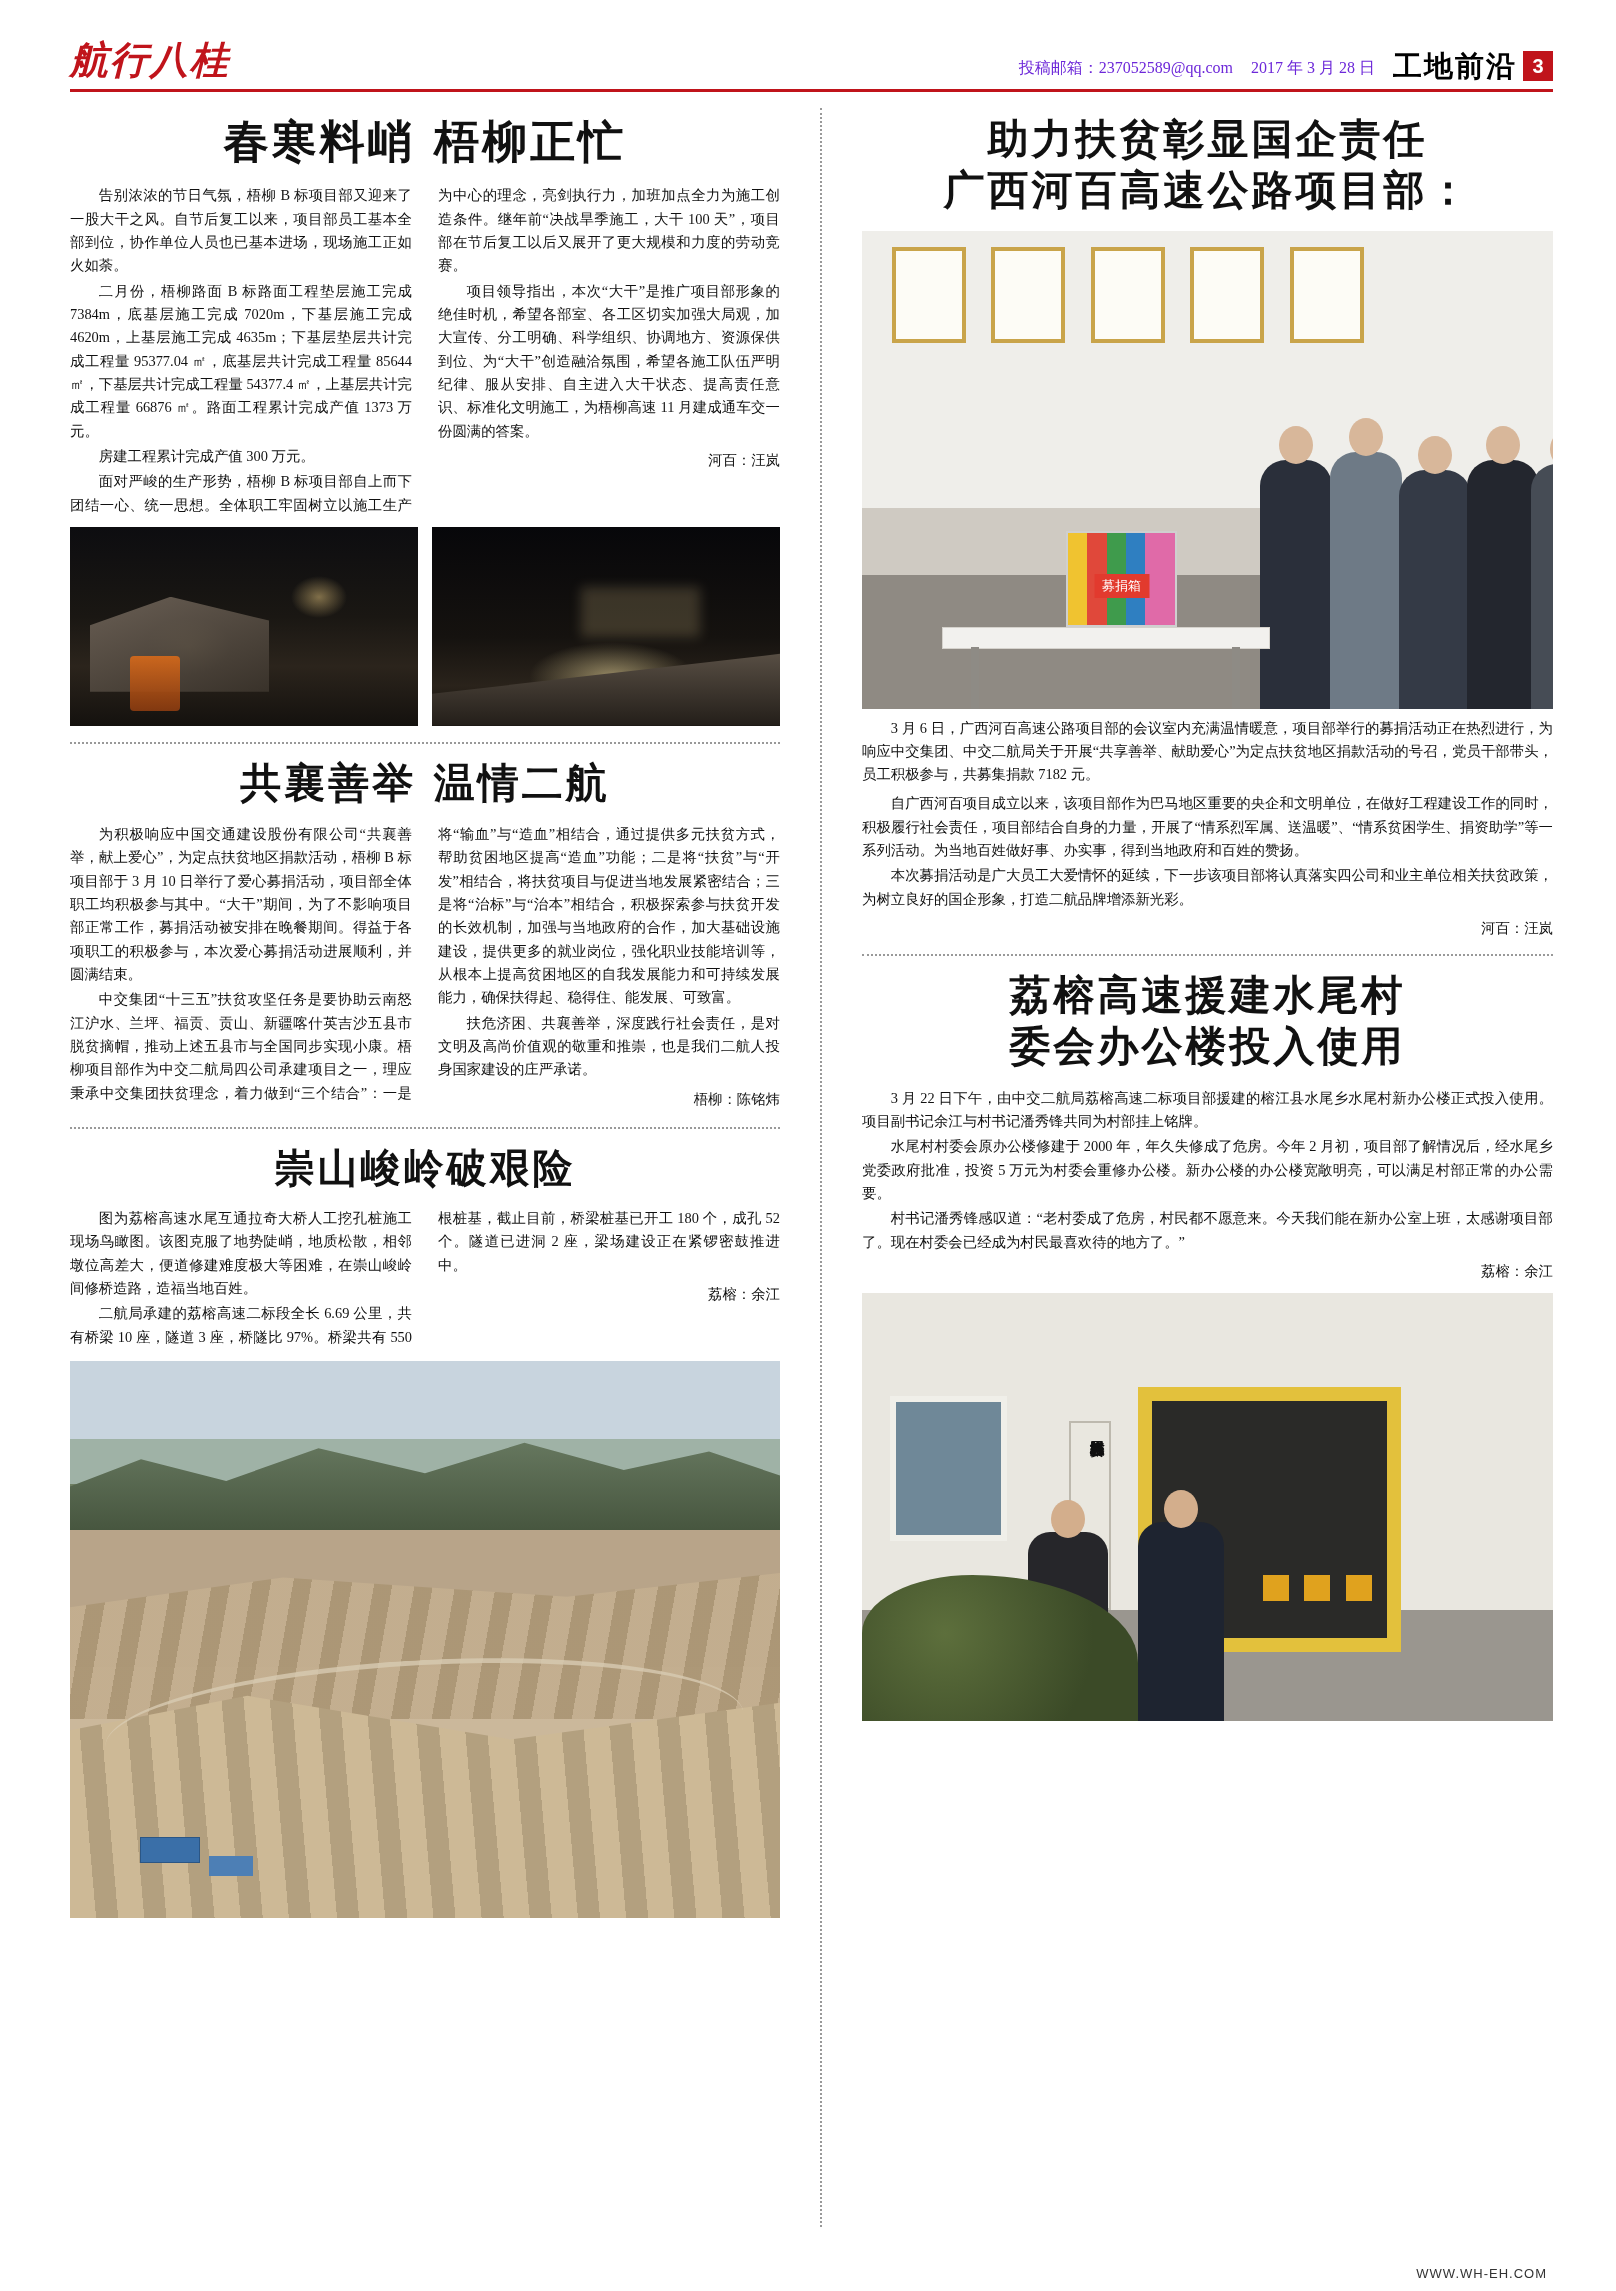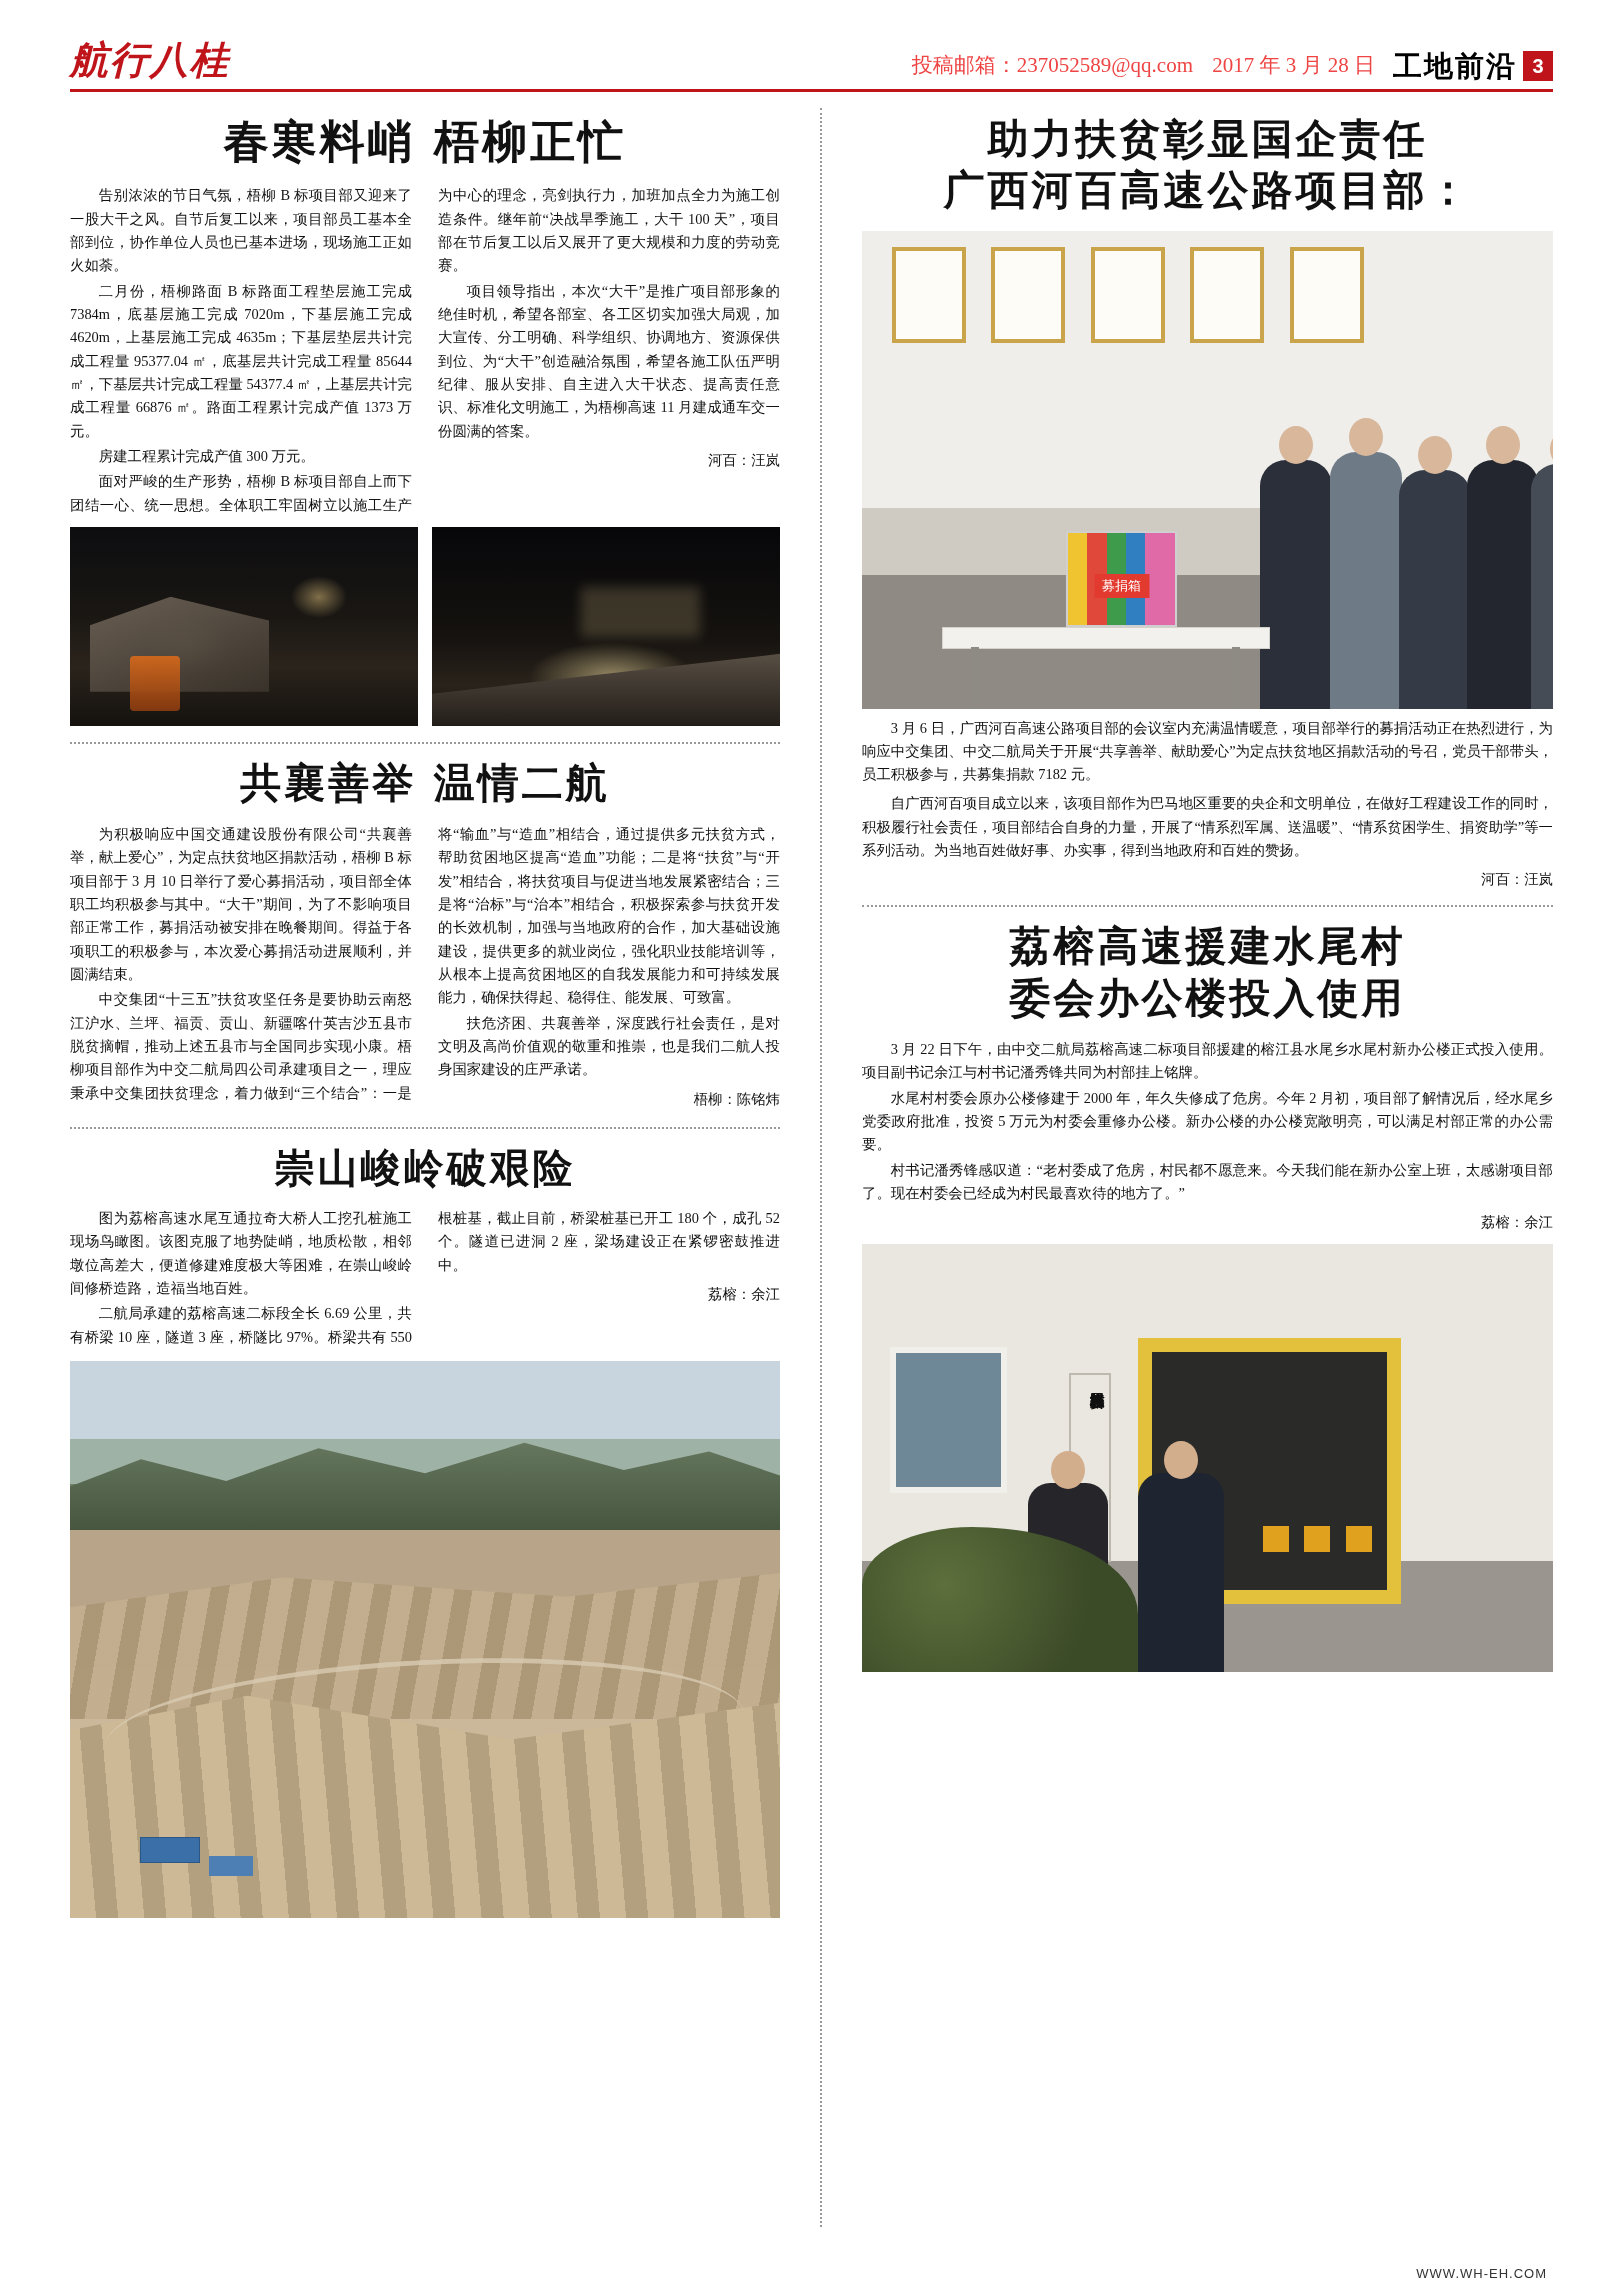--- a/index.html
+++ b/index.html
@@ -37,22 +37,22 @@
     padding-bottom:10px;
     font-style:italic;
   }
   .masthead-right {
     display:flex;
     align-items:flex-end;
     gap:18px;
     padding-bottom:8px;
   }
   .mast-meta {
-    font-size:21px;
-    color:#ef4444;
+    font-size:16px;
+    color:#6d28d9;
     line-height:1.1;
     padding-bottom:4px;
     text-align:center;
   }
   .mast-meta .mail { margin-right:14px; }
   .section-title {
     font-size:29px;
     font-weight:bold;
     letter-spacing:2px;
     color:#000;
@@ -403,20 +403,21 @@
           <div class="tleg tl2"></div>
           <div class="box">
             <span class="box-label">募捐箱</span>
           </div>
         </div>
 
         <div class="photo-caption">3 月 6 日，广西河百高速公路项目部的会议室内充满温情暖意，项目部举行的募捐活动正在热烈进行，为响应中交集团、中交二航局关于开展“共享善举、献助爱心”为定点扶贫地区捐款活动的号召，党员干部带头，员工积极参与，共募集捐款 7182 元。</div>
 
         <div class="cols1" style="margin-top:6px;">
           <p>自广西河百项目成立以来，该项目部作为巴马地区重要的央企和文明单位，在做好工程建设工作的同时，积极履行社会责任，项目部结合自身的力量，开展了“情系烈军属、送温暖”、“情系贫困学生、捐资助学”等一系列活动。为当地百姓做好事、办实事，得到当地政府和百姓的赞扬。</p>
+          <p>本次募捐活动是广大员工大爱情怀的延续，下一步该项目部将认真落实四公司和业主单位相关扶贫政策，为树立良好的国企形象，打造二航品牌增添新光彩。</p>
         </div>
         <div class="byline">河百：汪岚</div>
       </div>
 
       <div class="hr-dot"></div>
 
       <div>
         <h1 class="head h-lg">
           <span style="display:block">荔榕高速援建水尾村</span>
           <span style="display:block">委会办公楼投入使用</span>

